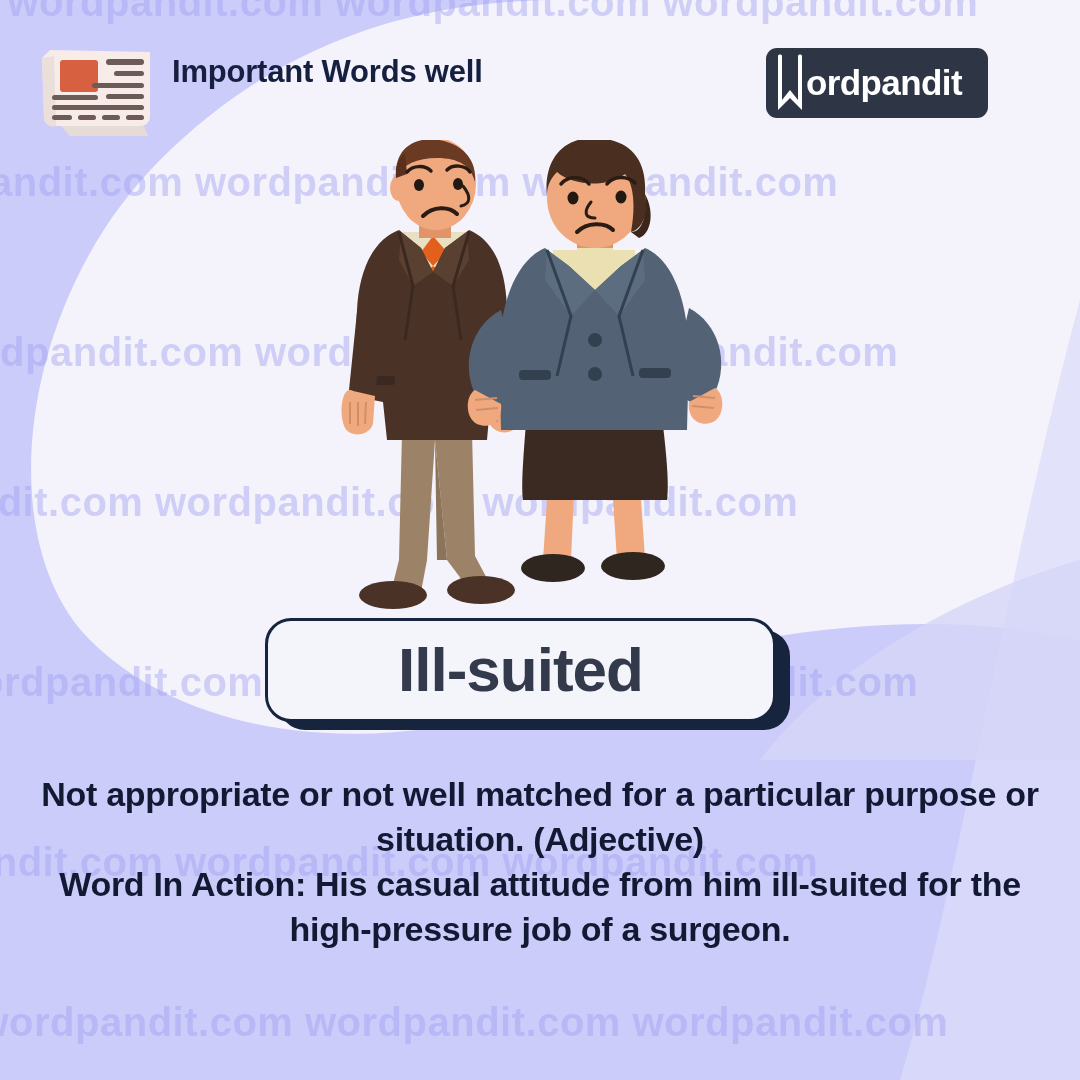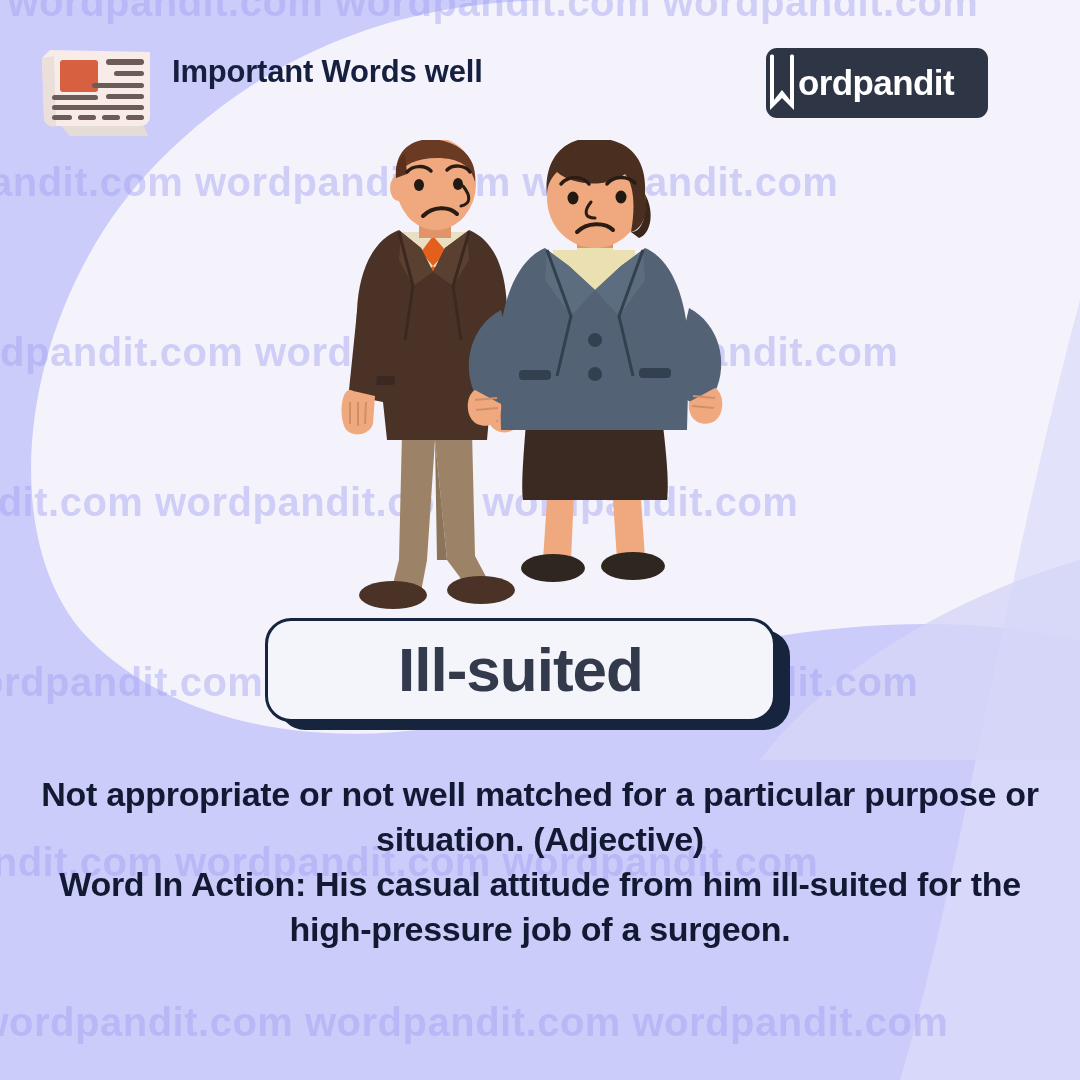--- a/index.html
+++ b/index.html
@@ -79,21 +79,21 @@
   .brand-logo {
     position: absolute;
     right: 92px;
     top: 48px;
     height: 70px;
     min-width: 222px;
     background: #2e3545;
     border-radius: 11px;
     display: flex;
     align-items: center;
-    padding-left: 0;
+    padding-left: 8px;
     box-sizing: border-box;
   }
   .brand-mark {
     width: 34px;
     height: 58px;
     margin-right: 2px;
     flex: 0 0 auto;
   }
   .brand-text {
     color: #ffffff;

